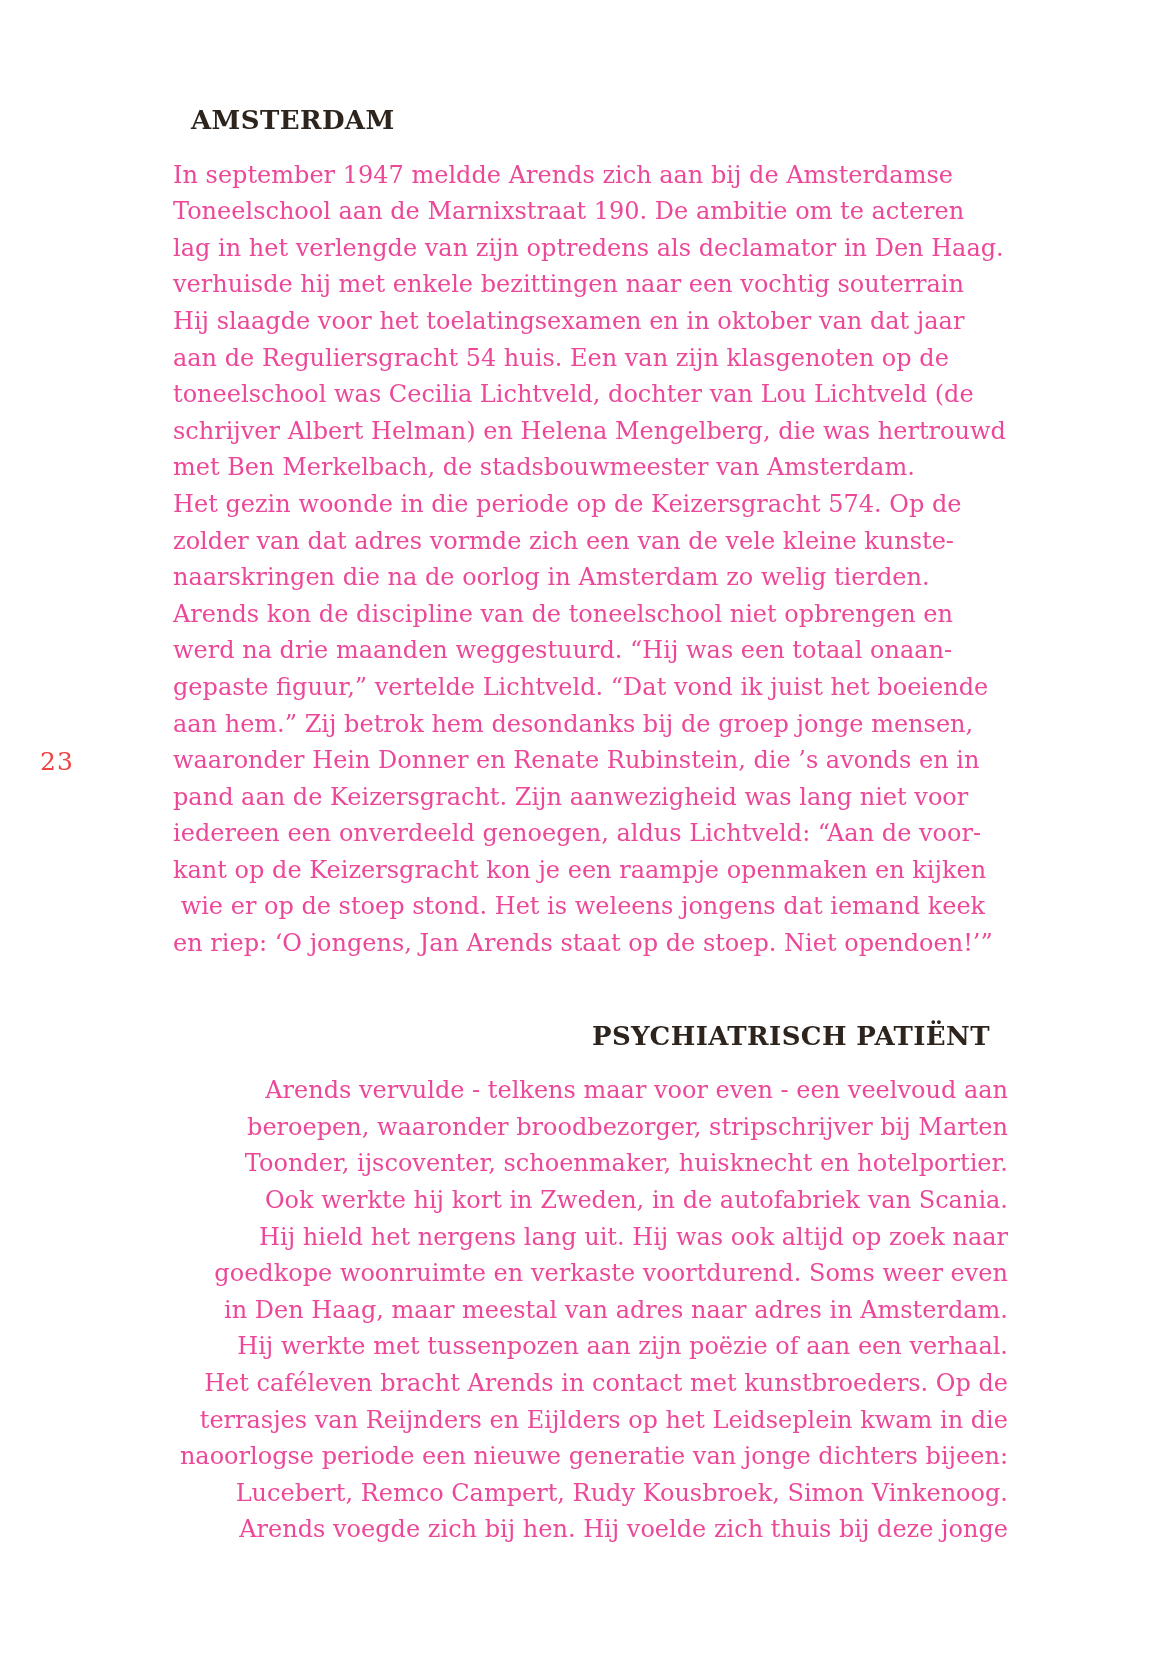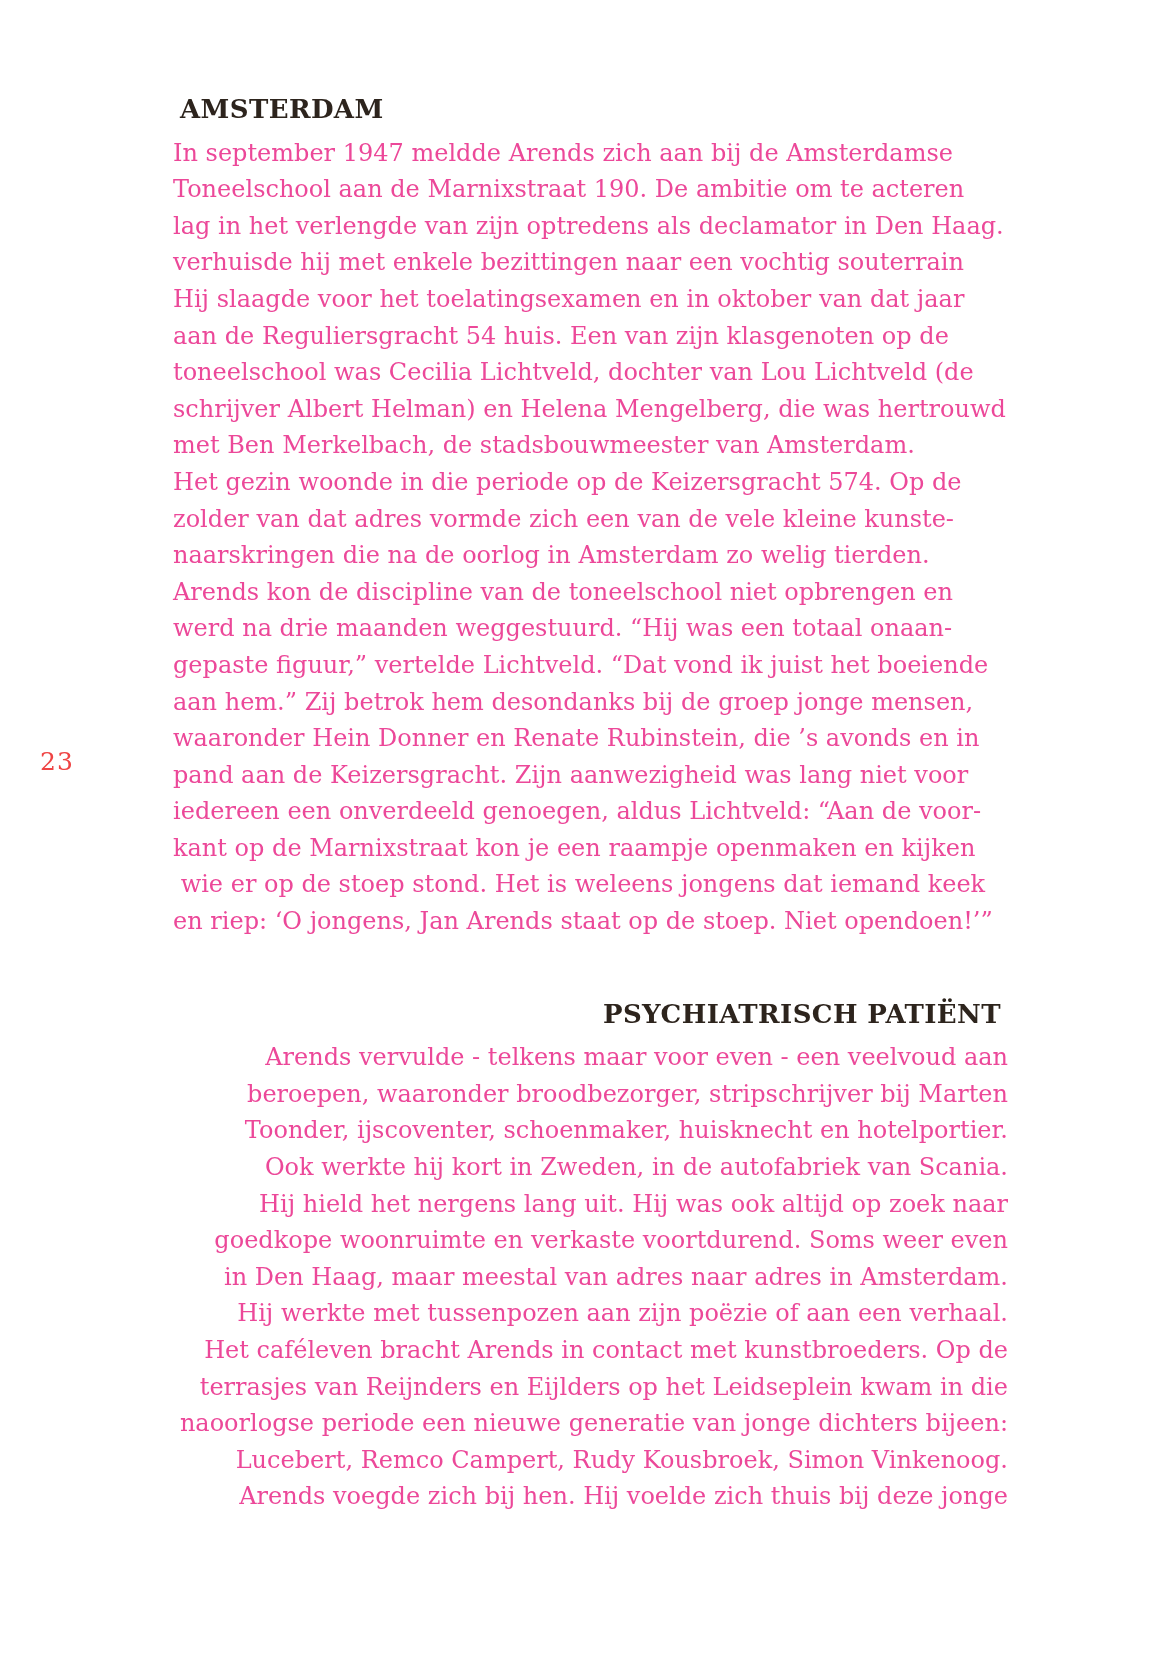--- a/index.html
+++ b/index.html
@@ -20,21 +20,21 @@
     color: #ef4444;
     letter-spacing: 1px;
   }
   .content {
     position: absolute;
     left: 173px;
     top: 84px;
     width: 835px;
   }
   .heading {
-    margin: 7px;
+    margin: 18px;
     font-size: 26px;
     font-weight: bold;
     line-height: 36.6px;
     color: #2d241d;
     letter-spacing: 0.4px;
     white-space: pre;
   }
   .lines > div {
     font-size: 24px;
     line-height: 36.6px;
@@ -66,21 +66,21 @@
           <div>Het gezin woonde in die periode op de Keizersgracht 574. Op de</div>
           <div>zolder van dat adres vormde zich een van de vele kleine kunste-</div>
           <div>naarskringen die na de oorlog in Amsterdam zo welig tierden.</div>
           <div>Arends kon de discipline van de toneelschool niet opbrengen en</div>
           <div>werd na drie maanden weggestuurd. “Hij was een totaal onaan-</div>
           <div>gepaste figuur,” vertelde Lichtveld. “Dat vond ik juist het boeiende</div>
           <div>aan hem.” Zij betrok hem desondanks bij de groep jonge mensen,</div>
           <div>waaronder Hein Donner en Renate Rubinstein, die ’s avonds en in</div>
           <div>pand aan de Keizersgracht. Zijn aanwezigheid was lang niet voor</div>
           <div>iedereen een onverdeeld genoegen, aldus Lichtveld: “Aan de voor-</div>
-          <div>kant op de Marnixstraat kon je een raampje openmaken en kijken</div>
+          <div>kant op de Keizersgracht kon je een raampje openmaken en kijken</div>
           <div> wie er op de stoep stond. Het is weleens jongens dat iemand keek</div>
           <div>en riep: ‘O jongens, Jan Arends staat op de stoep. Niet opendoen!’”</div>
         </div>
     </section>
 
     <section class="text-section section-gap">
       <h2 class="heading">PSYCHIATRISCH PATIËNT</h2>
       <div class="lines">
           <div>Arends vervulde - telkens maar voor even - een veelvoud aan</div>
           <div>beroepen, waaronder broodbezorger, stripschrijver bij Marten</div>

